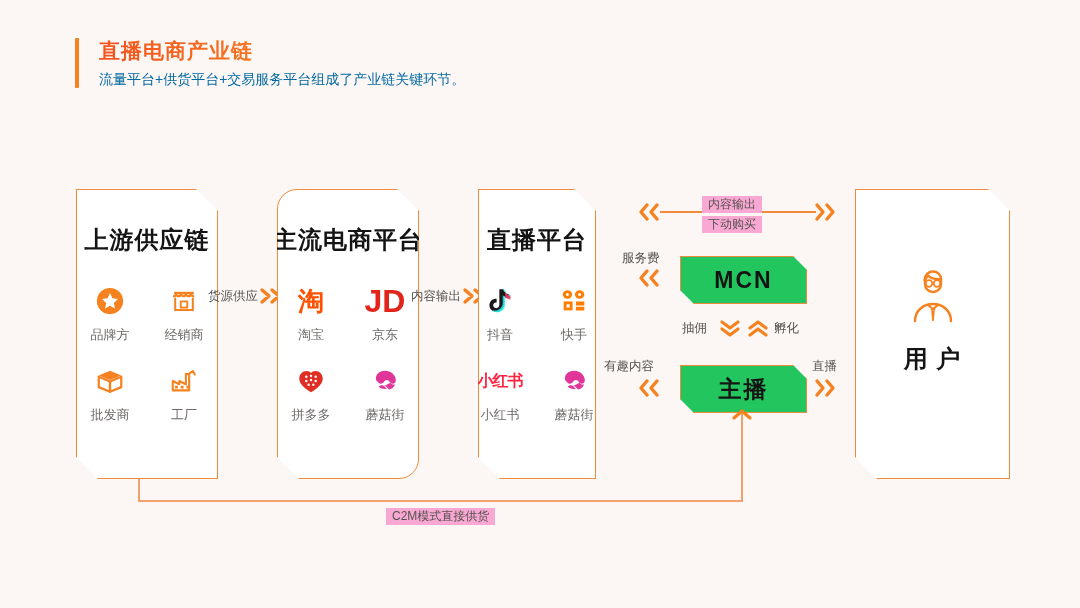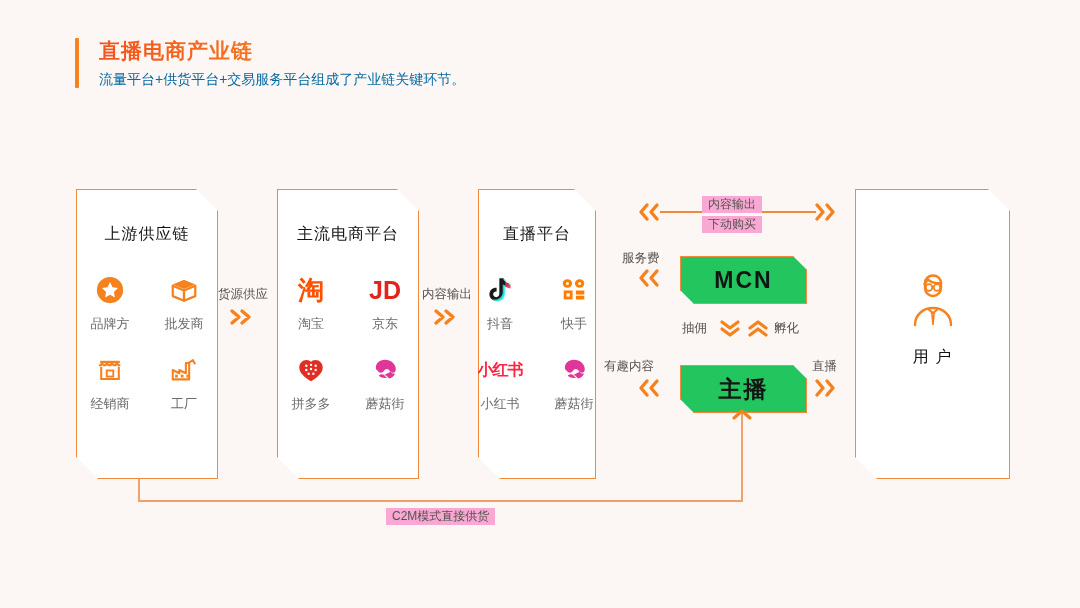--- a/index.html
+++ b/index.html
@@ -37,21 +37,21 @@
     position: absolute; background: #ffffff;
     border: 1.6px solid #f08a3c;
     clip-path: polygon(0 0, calc(100% - 22px) 0, 100% 22px, 100% 100%, 22px 100%, 0 calc(100% - 22px));
     box-sizing: border-box;
   }
   .card-inner {
     position: absolute; inset: 0; display: flex; flex-direction: column;
     align-items: center; padding-top: 34px;
   }
   .card-title {
-    font-size: 16px; font-weight: normal; color: #141414; letter-spacing: 1px;
+    font-size: 24px; font-weight: bold; color: #141414; letter-spacing: 1px;
     white-space: nowrap; margin-bottom: 26px;
   }
   .grid2 {
     display: grid; grid-template-columns: 66px 66px; column-gap: 8px; row-gap: 18px;
     justify-items: center;
   }
   .cell { display: flex; flex-direction: column; align-items: center; width: 66px; }
   .cell .ico { height: 38px; display: flex; align-items: center; justify-content: center; }
   .cell .cap { font-size: 13px; color: #6d6a68; margin-top: 6px; white-space: nowrap; }
 
@@ -60,21 +60,21 @@
 
   
   .minibox {
     position: absolute; background: #22c55e; border: 1.6px solid #f08a3c;
     clip-path: polygon(0 0, calc(100% - 14px) 0, 100% 14px, 100% 100%, 14px 100%, 0 calc(100% - 14px));
     display: flex; align-items: center; justify-content: center;
   }
   .minibox span { font-size: 23px; font-weight: bold; color: #141414; letter-spacing: 2px; }
 
   
-  .conn { position: absolute; display: flex; flex-direction: column; align-items: center; }
+  .conn { position: absolute; display: flex; align-items: center; }
   .conn .lbl { font-size: 12.5px; color: #55524f; white-space: nowrap; margin-bottom: 4px; }
   .chev { color: #f5821f; }
 
   .flowline { position: absolute; background: #f0a06a; }
   .flabel {
     position: absolute; font-size: 12px; color: #55524f; white-space: nowrap;
     background: #f9a8d4; padding: 0 6px;
   }
   .arrowline { position: absolute; height: 1.6px; background: #f08a3c; }
 
@@ -105,38 +105,38 @@
               <circle cx="16" cy="16" r="14" fill="#f5821f"></circle>
               <path d="M16 7.5l2.6 5.5 5.9.8-4.3 4.2 1 5.9-5.2-2.8-5.2 2.8 1-5.9L7.5 13.8l5.9-.8z" fill="#ffffff"></path>
             </svg>
           </div>
           <div class="cap">品牌方</div>
         </div>
 
         <div class="cell">
           <div class="ico">
             <svg width="30" height="30" viewBox="0 0 32 32">
-              <path d="M4 10l12-5 12 5-12 5z" fill="#f5821f"></path>
-              <path d="M4 11.5v11l12 5v-11z" fill="none" stroke="#f5821f" stroke-width="2.4" stroke-linejoin="round"></path>
-              <path d="M28 11.5v11l-12 5v-11z" fill="none" stroke="#f5821f" stroke-width="2.4" stroke-linejoin="round"></path>
-            </svg>
-          </div>
-          <div class="cap">批发商</div>
-        </div>
-
-        <div class="cell">
-          <div class="ico">
-            <svg width="30" height="30" viewBox="0 0 32 32">
               <path d="M5 11c1.6 0 2.3-1.4 2.3-2.6C7.8 9.7 8.7 11 10.2 11c1.6 0 2.3-1.3 2.4-2.6.5 1.3 1.4 2.6 2.9 2.6s2.3-1.3 2.4-2.6c.5 1.3 1.4 2.6 2.9 2.6s2.3-1.3 2.4-2.6c.5 1.3 1.4 2.6 2.9 2.6" fill="none" stroke="#f5821f" stroke-width="2.2" stroke-linecap="round"></path>
               <rect x="5.5" y="6.2" width="21" height="2.6" fill="#f5821f"></rect>
               <path d="M6.6 12.5v13h18.8v-13" fill="none" stroke="#f5821f" stroke-width="2.2"></path>
               <rect x="12.5" y="16.5" width="7" height="6.5" fill="none" stroke="#f5821f" stroke-width="2"></rect>
             </svg>
           </div>
           <div class="cap">经销商</div>
+        </div>
+
+        <div class="cell">
+          <div class="ico">
+            <svg width="30" height="30" viewBox="0 0 32 32">
+              <path d="M4 10l12-5 12 5-12 5z" fill="#f5821f"></path>
+              <path d="M4 11.5v11l12 5v-11z" fill="none" stroke="#f5821f" stroke-width="2.4" stroke-linejoin="round"></path>
+              <path d="M28 11.5v11l-12 5v-11z" fill="none" stroke="#f5821f" stroke-width="2.4" stroke-linejoin="round"></path>
+            </svg>
+          </div>
+          <div class="cap">批发商</div>
         </div>
 
         <div class="cell">
           <div class="ico">
             <svg width="30" height="30" viewBox="0 0 32 32">
               <path d="M4 26V16l7 3.5V16l7 3.5V8.5h3.5V26z" fill="none" stroke="#f5821f" stroke-width="2.2" stroke-linejoin="round"></path>
               <path d="M21 8.5l4.5-3 2 3.5" fill="none" stroke="#f5821f" stroke-width="2.2" stroke-linecap="round"></path>
               <rect x="6.5" y="21" width="3" height="3" fill="#f5821f"></rect>
               <rect x="12.5" y="21" width="3" height="3" fill="#f5821f"></rect>
               <rect x="18.5" y="21" width="3" height="3" fill="#f5821f"></rect>
@@ -151,35 +151,35 @@
 
   <div class="conn" style="left:208px; top:286px; width:70px;">
     <div class="lbl">货源供应</div>
     <div class="chev">
       <svg width="30" height="20" viewBox="0 0 30 20">
         <path d="M4 4l7 6-7 6M14 4l7 6-7 6" fill="none" stroke="#f5821f" stroke-width="3.4" stroke-linecap="round" stroke-linejoin="round"></path>
       </svg>
     </div>
   </div>
 
-  <div class="card" style="left:277px; top:189px; width:142px; height:290px;">
+  <div class="card" style="left:277px; top:189px; width:142px; height:290px;border-radius:20px;">
     <div class="card-inner">
       <div class="card-title">主流电商平台</div>
       <div class="grid2">
 
         <div class="cell">
           <div class="ico">
             <div class="logo-text" style="font-size:26px;color:#ff5000;">淘</div>
           </div>
           <div class="cap">淘宝</div>
         </div>
 
         <div class="cell">
           <div class="ico">
-            <div class="logo-text" style="font-size:25px;color:#e1251b;">JD</div>
+            <div class="logo-text" style="font-size:32px;color:#e1251b;">JD</div>
           </div>
           <div class="cap">京东</div>
         </div>
 
         <div class="cell">
           <div class="ico">
             <svg width="30" height="30" viewBox="0 0 32 32">
               <path d="M16 28C10 24 3.5 19.5 3.5 13.2 3.5 8.6 7 5.2 11.2 5.2c2.1 0 4 .9 4.8 2.3.8-1.4 2.7-2.3 4.8-2.3 4.2 0 7.7 3.4 7.7 8 0 6.3-6.5 10.8-12.5 14.8z" fill="#e02e24"></path>
               <g fill="#ffffff">
                 <circle cx="11" cy="11.5" r="1.3"></circle>

